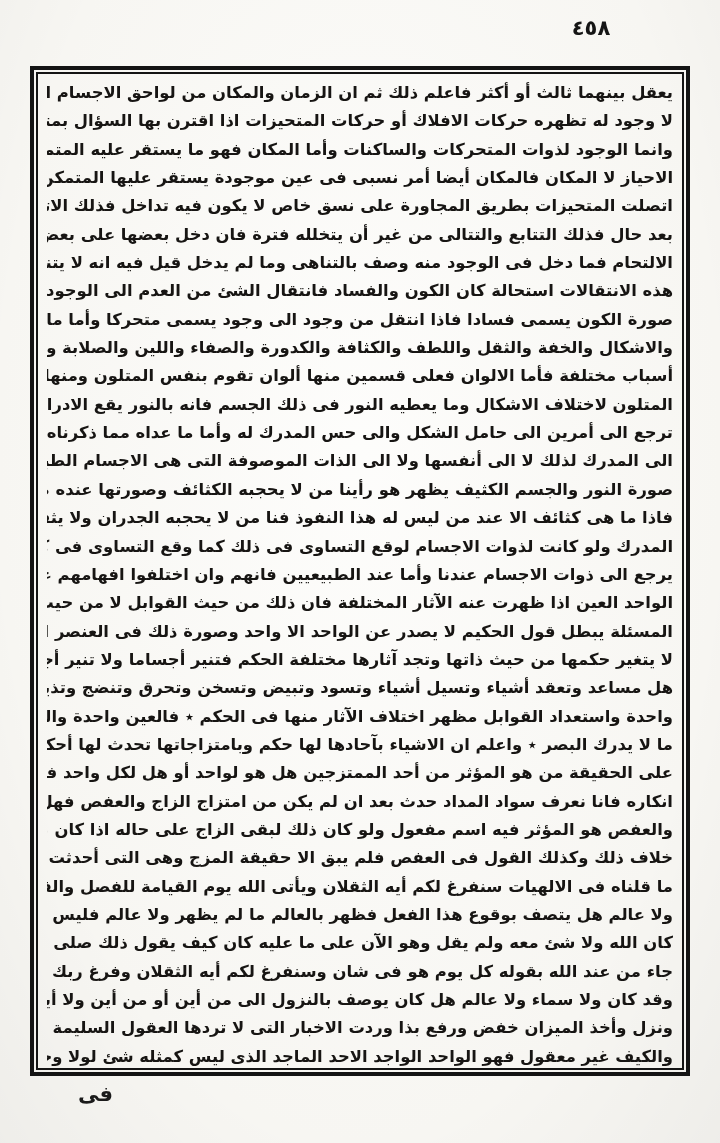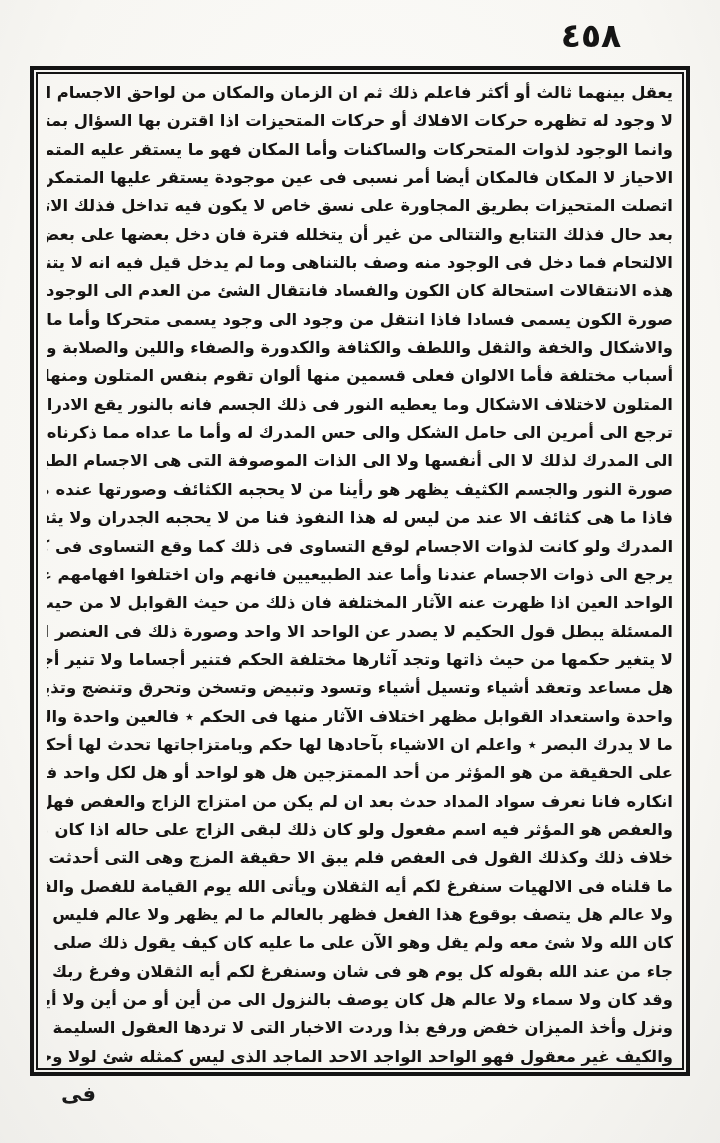--- a/index.html
+++ b/index.html
@@ -20,21 +20,21 @@
     inset: 0;
     background:
       radial-gradient(ellipse at 50% 40%, rgba(255,255,255,0.6) 0%, rgba(0,0,0,0.015) 70%, rgba(0,0,0,0.05) 100%);
   }
   .page-number {
     position: absolute;
     top: 16px;
     left: 556px;
     width: 70px;
     text-align: center;
-    font-size: 33px;
+    font-size: 21px;
     font-weight: bold;
     color: #151515;
     direction: rtl;
     letter-spacing: 1px;
   }
   .frame-outer {
     position: absolute;
     left: 30px;
     top: 66px;
     width: 652px;
@@ -58,21 +58,21 @@
     font-size: 16.4px;
     font-weight: bold;
     white-space: nowrap;
     overflow: hidden;
     text-align: justify;
     text-align-last: justify;
     -moz-text-align-last: justify;
   }
   .catchword {
     position: absolute;
-    left: 61px;
+    left: 78px;
     top: 1082px;
     font-size: 21px;
     font-weight: bold;
     color: #1a1a1a;
     direction: rtl;
   }
 </style>
 </head>
 <body>
 

